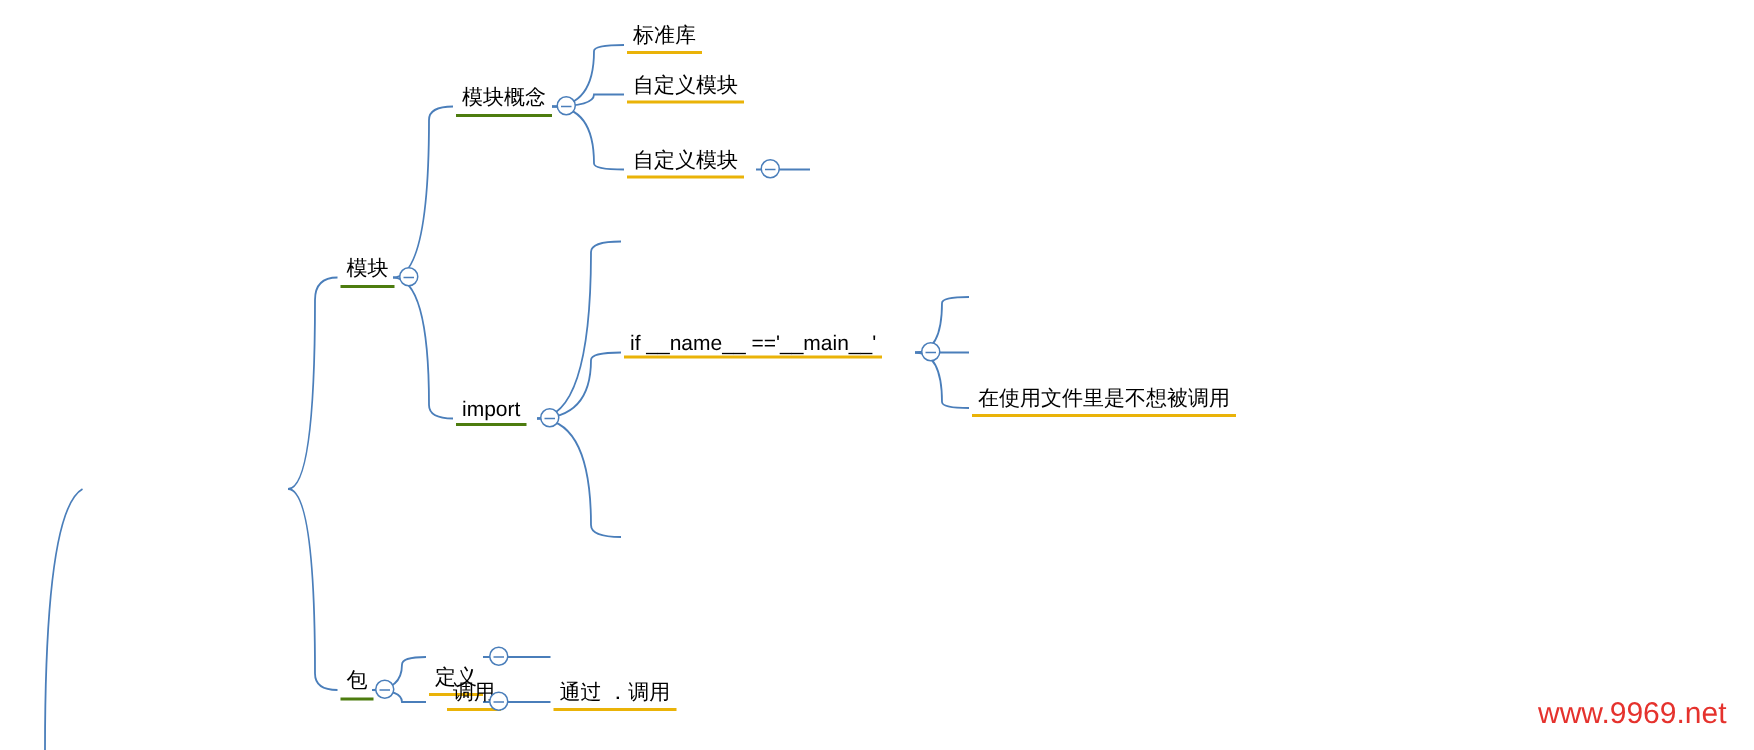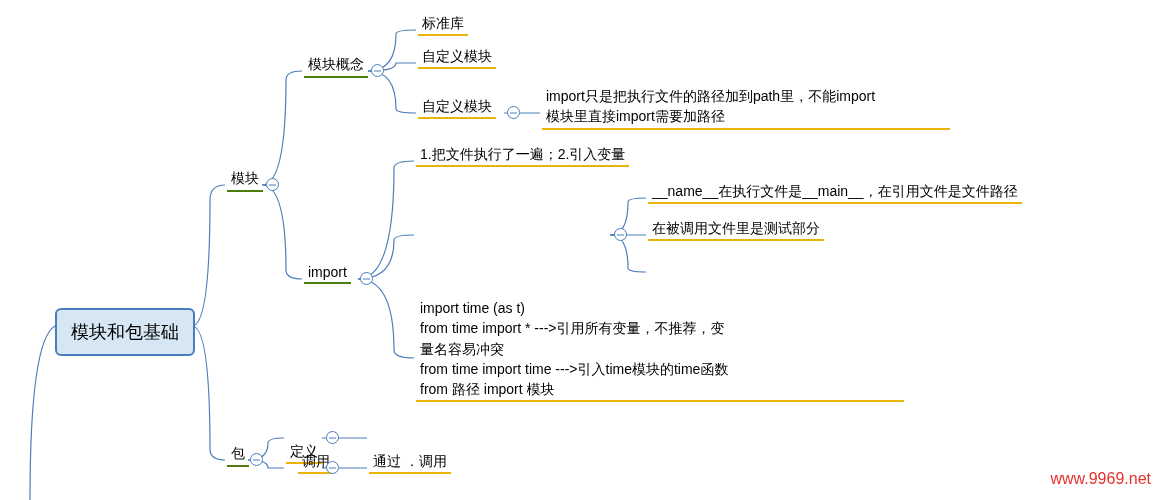--- a/index.html
+++ b/index.html
@@ -6,21 +6,21 @@
 .canvas{position:relative;width:1169px;height:500px}
 .node{position:absolute;white-space:nowrap}
 .root{border:2px solid #4a7eba;border-radius:6px;background:#d6e7f3;padding:10px 14px;font-size:18px}
 .sub{border-bottom:2px solid #4d7c0f;padding:0 4px 2px}
 .leaf{border-bottom:2px solid #eab308;padding:0 4px 1px}
 .ml{white-space:normal;line-height:1.45}
 .tog{display:inline-block;width:11px;height:11px;border:1px solid #4a7eba;border-radius:50%;position:absolute;background:#fff}
 .tog::before{content:"";position:absolute;left:2px;right:2px;top:50%;height:1px;background:#4a7eba;transform:translateY(-50%)}
 svg{position:absolute;left:0;top:0;pointer-events:none}
 path{stroke:#4a7eba;stroke-width:1.2;fill:none}
-.wm{position:absolute;right:18px;bottom:12px;color:#e5322d;font-size:16px;font-family:Arial}
+.wm{position:absolute;right:18px;bottom:12px;color:#e5322d;font-size:20px;font-family:Arial}
 </style>
 </head>
 <body>
 
 <div class="canvas">
 
 <svg width="1169" height="500">
 <path d="M30 500 Q30 340 55 326"></path>
 <path d="M192 326 Q210 326 210 200 Q210 185 225 185"></path>
 <path d="M192 326 Q210 326 210 449 Q210 460 225 460"></path>
@@ -35,52 +35,43 @@
 <path d="M358 279 Q394 279 394 350 Q394 358 414 358"></path>
 <path d="M610 235 Q628 235 628 202 Q628 198 646 198"></path>
 <path d="M610 235 Q628 235 628 235 Q628 235 646 235"></path>
 <path d="M610 235 Q628 235 628 268 Q628 272 646 272"></path>
 <path d="M248 460 Q268 460 268 443 Q268 438 284 438"></path>
 <path d="M248 460 Q268 460 268 468 Q268 468 284 468"></path>
 <path d="M322 438 Q345 438 367 438"></path>
 <path d="M322 468 Q345 468 367 468"></path>
 </svg>
 
-<div class="node root" style="left:55px;top:308px"><span>模块和包基础</span></div>
 
 <div class="node sub" style="left:227px;top:170px"><span>模块</span></div>
 <span class="tog" style="left:266px;top:178px"></span>
 
 <div class="node sub" style="left:227px;top:445px"><span>包</span></div>
 <span class="tog" style="left:250px;top:453px"></span>
 
 <div class="node sub" style="left:304px;top:56px"><span>模块概念</span></div>
 <span class="tog" style="left:371px;top:64px"></span>
 
 <div class="node sub" style="left:304px;top:264px"><span>import</span></div>
 <span class="tog" style="left:360px;top:272px"></span>
 
 <div class="node leaf" style="left:418px;top:15px"><span>标准库</span></div>
 <div class="node leaf" style="left:418px;top:48px"><span>自定义模块</span></div>
 <div class="node leaf" style="left:418px;top:98px"><span>自定义模块</span></div>
 <span class="tog" style="left:507px;top:106px"></span>
-<div class="node leaf ml" style="left:542px;top:86px;width:400px"><span style="white-space: pre-line;">import只是把执行文件的路径加到path里，不能import
-模块里直接import需要加路径</span></div>
 
-<div class="node leaf" style="left:416px;top:146px"><span>1.把文件执行了一遍；2.引入变量</span></div>
 
+<div class="node leaf" style="left:416px;top:220px"><span>if __name__ =='__main__'</span></div>
 <span class="tog" style="left:614px;top:228px"></span>
-<div class="node leaf" style="left:648px;top:183px"><span>__name__在执行文件是__main__，在引用文件是文件路径</span></div>
-<div class="node leaf" style="left:648px;top:220px"><span>在被调用文件里是测试部分</span></div>
+<div class="node leaf" style="left:648px;top:257px"><span>在使用文件里是不想被调用</span></div>
 
-<div class="node leaf ml" style="left:416px;top:298px;width:480px"><span style="white-space: pre-line;">import time (as t)
-from time import *       ---&gt;引用所有变量，不推荐，变
-量名容易冲突
-from time import time ---&gt;引入time模块的time函数
-from 路径 import 模块</span></div>
 
 <div class="node leaf" style="left:286px;top:443px"><span>定义</span></div>
 <span class="tog" style="left:326px;top:431px"></span>
 <div class="node leaf" style="left:298px;top:453px"><span>调用</span></div>
 <span class="tog" style="left:326px;top:461px"></span>
 <div class="node leaf" style="left:369px;top:453px"><span>通过 ．调用</span></div>
 
 <div class="wm"><span>www.9969.net</span></div>
 </div>
 

